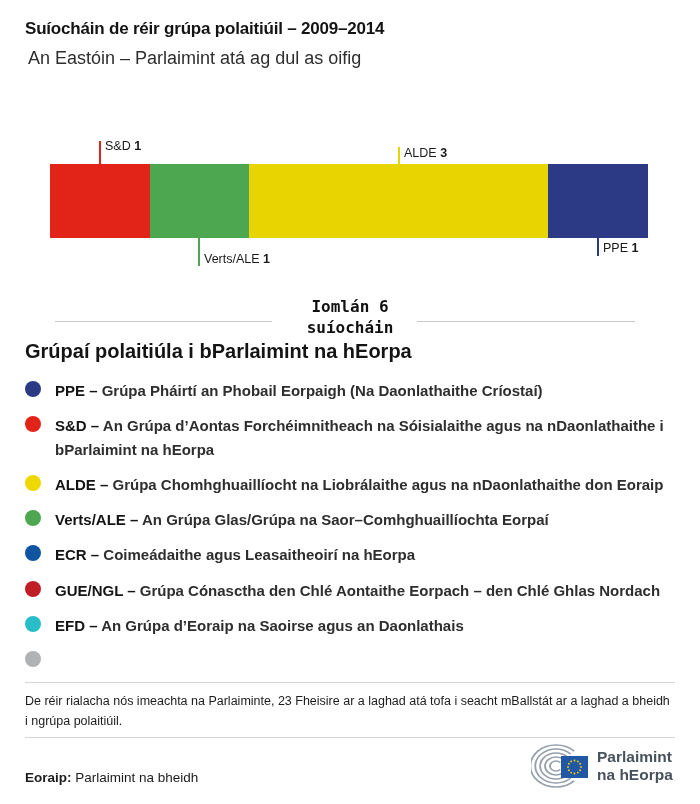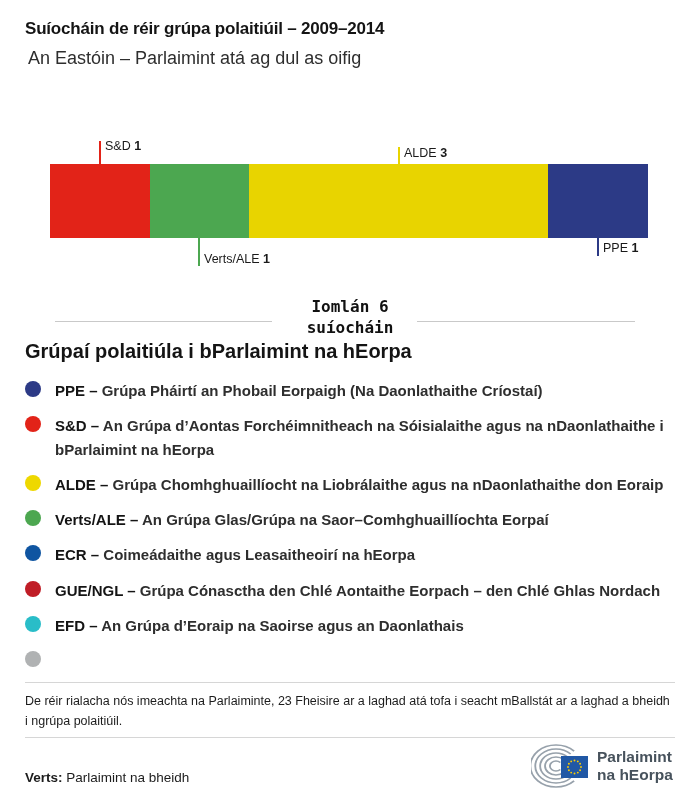--- a/index.html
+++ b/index.html
@@ -126,21 +126,21 @@
   <div class="legend-item">
     <span class="dot" style="background: rgb(176, 178, 179);"></span>
   </div>
 </div>
 
 <div class="rule r1"></div>
 <div class="note">De réir rialacha nós imeachta na Parlaiminte, 23 Fheisire ar a laghad atá tofa i seacht mBallstát ar a laghad a bheidh i ngrúpa polaitiúil.</div>
 <div class="rule r2"></div>
 
 <div class="source">
-  <b>Verts:</b>
+  <b>Eoraip:</b>
   <span>Parlaimint na bheidh</span>
 </div>
 
 <div class="logo">
   <svg width="66" height="50" viewBox="0 0 66 50">
     <g fill="none" stroke="#97a1ab" stroke-width="1.5" transform="translate(25,25) scale(1.22,1)">
       <circle r="5" pathLength="100" stroke-dasharray="75 25" stroke-dashoffset="87.5"></circle>
       <circle r="9" pathLength="100" stroke-dasharray="75 25" stroke-dashoffset="87.5"></circle>
       <circle r="13" pathLength="100" stroke-dasharray="75 25" stroke-dashoffset="87.5"></circle>
       <circle r="17" pathLength="100" stroke-dasharray="75 25" stroke-dashoffset="87.5"></circle>

